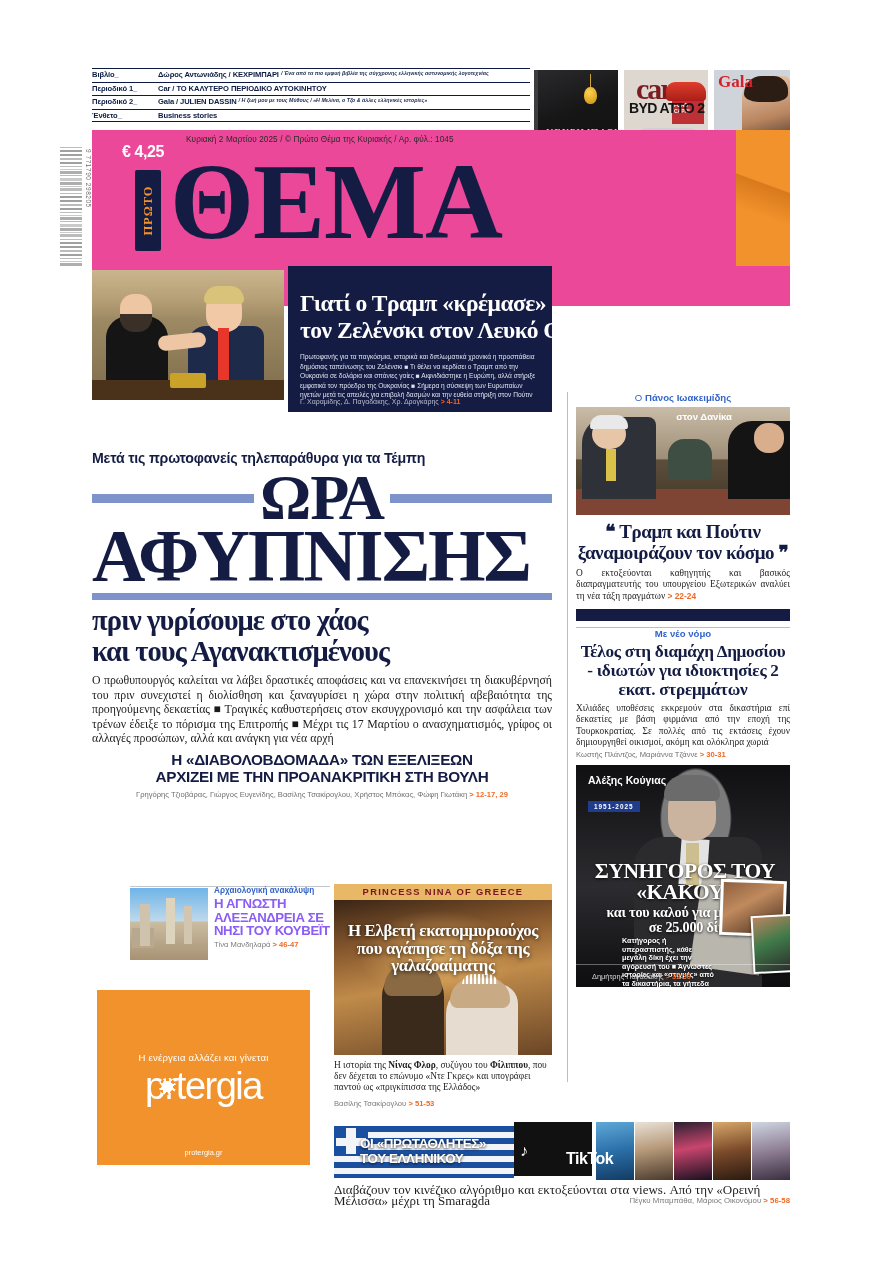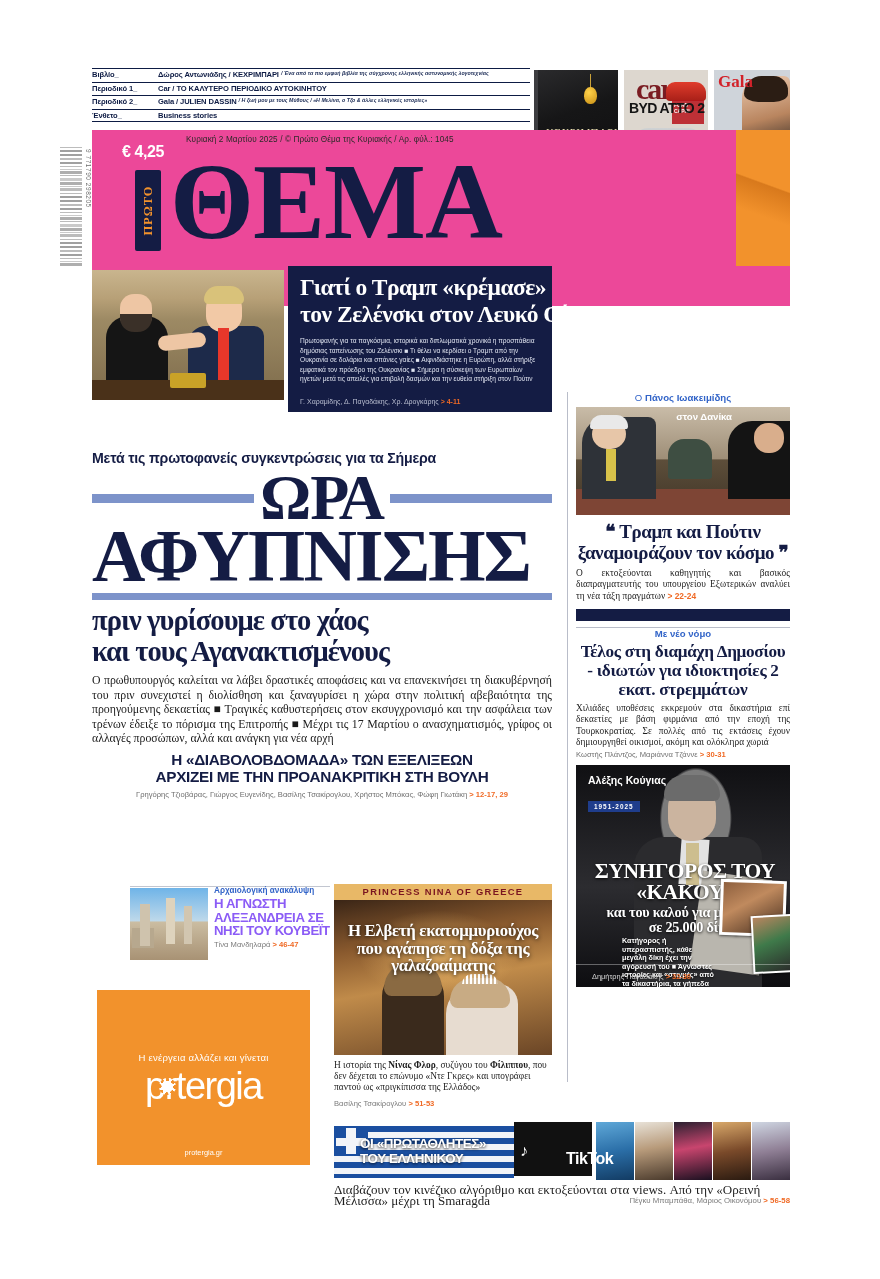--- a/index.html
+++ b/index.html
@@ -152,20 +152,21 @@
   .zel-photo .arm { position:absolute; left:66px; top:64px; width:48px; height:15px; background:#eec6a4; border-radius:8px; transform: rotate(-6deg);}
 
   .trump-text {
     position: absolute; left: 196px; top: 0; width: 264px; height: 146px;
     background: #141c44; padding: 8px 10px 6px 12px;
   }
   .trump-h {
     color: #fff; font-family: "Liberation Serif", serif; font-weight: bold;
     font-size: 23.5px; line-height: 27px; letter-spacing: -0.5px;
     white-space: nowrap;
+    margin-top: 16px;
   }
   .trump-h .l2 { display:block; }
   .trump-lede {
     margin-top: 8px; color: #dfe3ef; font-size: 6.6px; line-height: 9.6px;
     font-weight: 500;
   }
   .trump-by {
     position: absolute; left: 12px; bottom: 7px; color: #b9bed0; font-size: 7px;
   }
   .trump-by .pg { color: #f06a25; font-weight: bold; }
@@ -547,21 +548,21 @@
       </div>
       <div class="trump-lede">Πρωτοφανής για τα παγκόσμια, ιστορικά και διπλωματικά χρονικά η προσπάθεια δημόσιας ταπείνωσης του Ζελένσκι ■ Τι θέλει να κερδίσει ο Τραμπ από την Ουκρανία σε δολάρια και σπάνιες γαίες ■ Αιφνιδιάστηκε η Ευρώπη, αλλά στήριξε εμφατικά τον πρόεδρο της Ουκρανίας ■ Σήμερα η σύσκεψη των Ευρωπαίων ηγετών μετά τις απειλές για επιβολή δασμών και την ευθεία στήριξη στον Πούτιν</div>
       <div class="trump-by">
         <span>Γ. Χαραμίδης, Δ. Παγαδάκης, Χρ. Δρογκάρης</span>
         <span class="pg">&gt; 4-11</span>
       </div>
     </div>
   </div>
 
   <div class="main-col">
-    <div class="kicker-main">Μετά τις πρωτοφανείς συγκεντρώσεις για τα Σήμερα</div>
+    <div class="kicker-main">Μετά τις πρωτοφανείς τηλεπαράθυρα για τα Τέμπη</div>
     <div class="rule-row">
       <div class="bar"></div>
       <div class="omega">ΩΡΑ</div>
       <div class="bar"></div>
     </div>
     <div class="afypnisis">ΑΦΥΠΝΙΣΗΣ</div>
     <div class="bar-under"></div>
     <div class="sub-head">
       <span>πριν γυρίσουμε στο χάος</span><br>
       <span>και τους Αγανακτισμένους</span>

